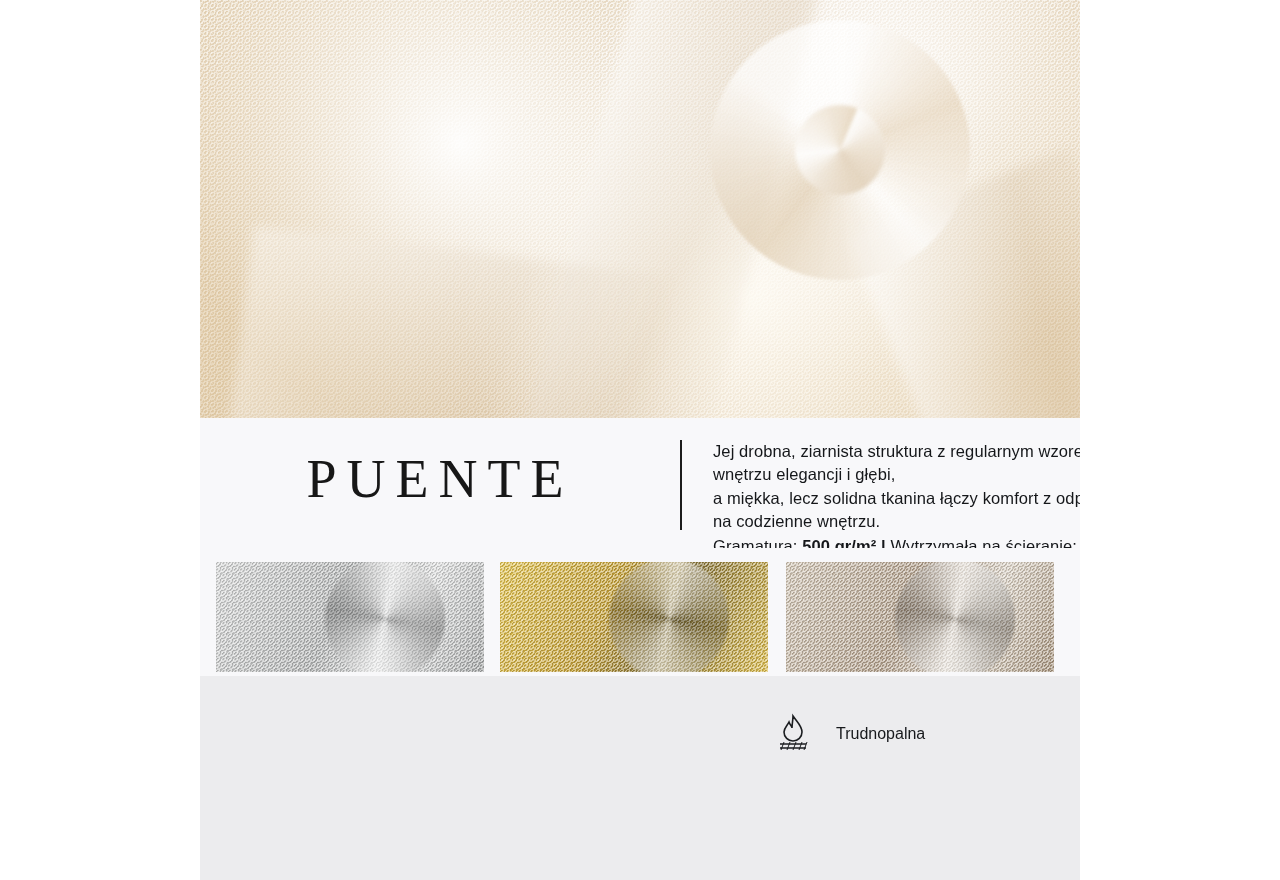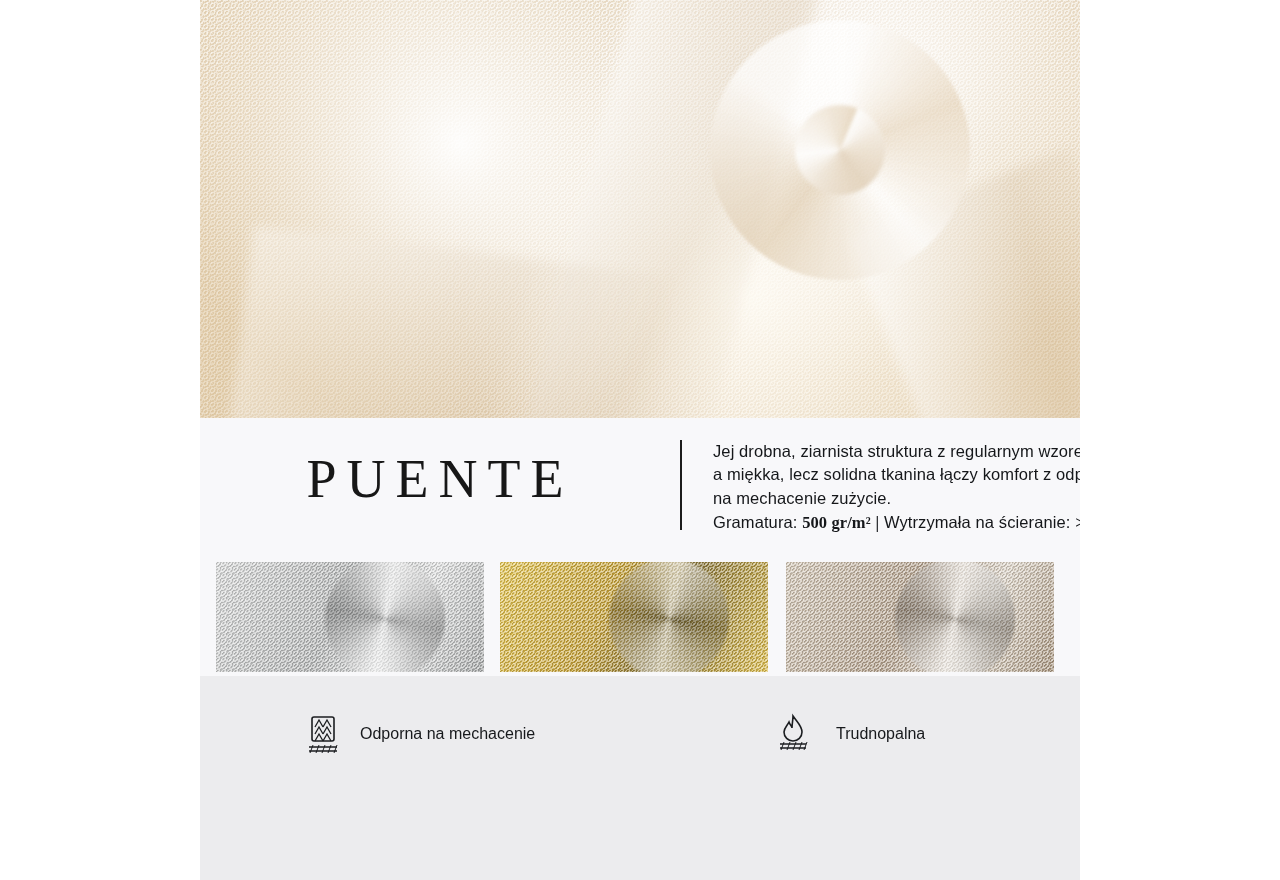--- a/index.html
+++ b/index.html
@@ -135,21 +135,21 @@
     left: 513px;
     top: 22px;
     width: 352px;
     color: #15171a;
     font-size: 16.5px;
     line-height: 1.42;
     letter-spacing: .1px;
   }
   .desc .line { white-space: nowrap; }
   .spec { margin-top: 1px; white-space: nowrap; }
-  .spec b { font-weight: 700; font-family: Liberation Serif, serif; }
+  .spec b { font-weight: 700; }
 
   
   .swatches {
     position: absolute;
     left: 0;
     top: 548px;
     width: 880px;
     height: 128px;
     background: #f8f8fa;
   }
@@ -243,22 +243,23 @@
       <div class="hero-fold fold-b"></div>
       <div class="hero-fold fold-c"></div>
       <div class="hero-swirl"></div>
     </div>
 
     <div class="band">
       <div class="brand">PUENTE</div>
       <div class="divider"></div>
       <div class="desc">
         <div class="line">Jej drobna, ziarnista struktura z regularnym wzorem dodaje</div>
+        <div class="line">wnętrzu elegancji i głębi,</div>
         <div class="line">a miękka, lecz solidna tkanina łączy komfort z odpornością</div>
-        <div class="line">na mechacenie zużycie.</div>
+        <div class="line">na codzienne wnętrzu.</div>
         <div class="spec">
           <span>Gramatura:</span>
           <b>500 gr/m²</b>
           <b>|</b>
           <span>Wytrzymała na ścieranie:</span>
           <b>&gt;100 000 cykli</b>
         </div>
       </div>
     </div>
 
@@ -272,33 +273,20 @@
         <div class="sw-swirl"></div>
       </div>
       <div class="swatch sw3">
         <div class="sw-tex sw-beige"></div>
         <div class="sw-swirl"></div>
       </div>
     </div>
 
     <div class="features">
 
-      <div class="feature f1">
-        <span class="f-icon">
-          <svg width="34" height="42" viewBox="0 0 34 42" fill="none" stroke="#1b1d20" stroke-width="1.6">
-            <rect x="6" y="4" width="22" height="24" rx="2"></rect>
-            <path d="M9 28 l4-7 4 7 M17 28 l4-7 4 7" stroke-width="1.3"></path>
-            <path d="M9 21 l4-7 4 7 M17 21 l4-7 4 7" stroke-width="1.3"></path>
-            <path d="M9 14 l4-7 4 7 M17 14 l4-7 4 7" stroke-width="1.3"></path>
-            <path d="M3 34 h28 M3 38 h28" stroke-width="1.4"></path>
-            <path d="M7 32 l-3 8 M13 32 l-3 8 M19 32 l-3 8 M25 32 l-3 8 M31 32 l-3 8" stroke-width="1"></path>
-          </svg>
-        </span>
-        <span class="f-label">Odporna na mechacenie</span>
-      </div>
 
       <div class="feature f2">
         <span class="f-icon">
           <svg width="34" height="42" viewBox="0 0 34 42" fill="none" stroke="#1b1d20" stroke-width="1.6">
             <path d="M17 3 c5 7 9 10 9 16 a9 9 0 0 1 -18 0 c0 -4 3 -6 5 -10 c1 3 3 4 3 6 c0 -4 1 -8 1 -12z"></path>
             <path d="M4 31 h26 M4 35 h26" stroke-width="1.4"></path>
             <path d="M8 29 l-3 8 M14 29 l-3 8 M20 29 l-3 8 M26 29 l-3 8 M31 29 l-3 8" stroke-width="1"></path>
           </svg>
         </span>
         <span class="f-label">Trudnopalna</span>

